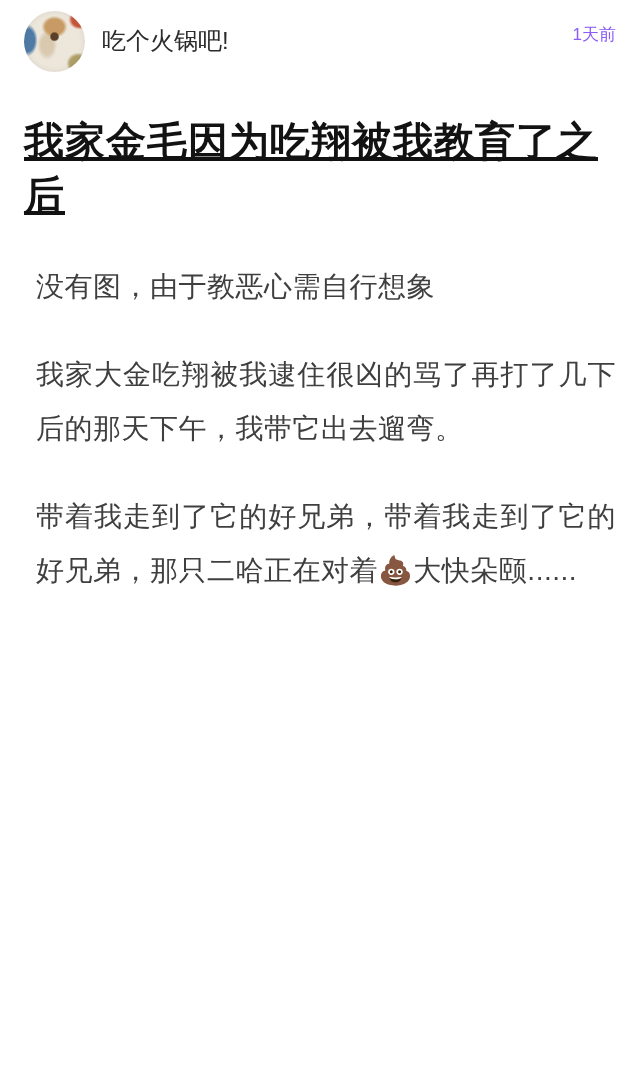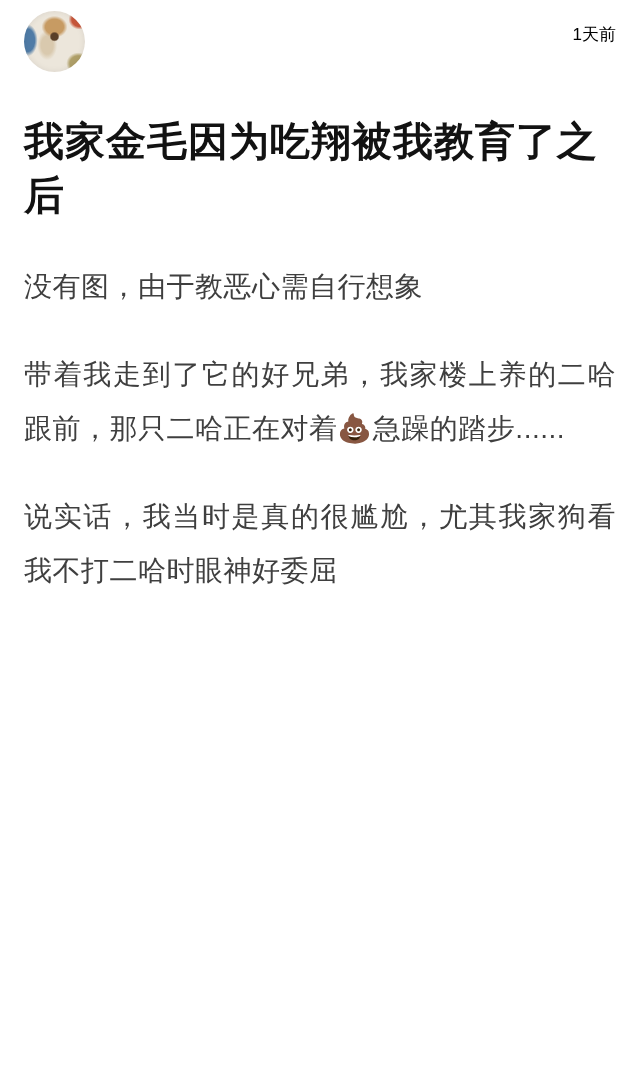--- a/index.html
+++ b/index.html
@@ -55,55 +55,57 @@
     font-size: 18px;
     line-height: 24px;
     color: #9b9b9b;
     font-weight: 400;
   }
   .timestamp {
     flex: none;
     align-self: flex-start;
     margin-top: 13px;
     font-size: 17px;
-    color: #000000;
+    color: #8b5cf6;
     font-weight: 400;
   }
 
   
   .title {
     margin: 42px 0 9px 0;
     font-size: 40px;
     line-height: 54px;
     font-weight: 700;
     color: #121212;
     letter-spacing: 1px;
+    text-decoration: underline;
   }
   .para {
-    margin: 34px 0 0 0;
+    margin: 34px 0 0 12px;
     font-size: 28px;
     line-height: 54px;
     color: #3f3f3f;
     font-weight: 400;
     text-align: justify;
     letter-spacing: 0.5px;
   }
   .para:first-of-type { margin-top: 38px; }
 </style>
 </head>
 <body>
 
 <div class="page">
 
   <header class="header">
     <div class="avatar"></div>
     <div class="user-info">
+      <div class="username">吃个火锅吧!</div>
     </div>
     <div class="timestamp">1天前</div>
   </header>
 
   <h1 class="title">我家金毛因为吃翔被我教育了之后</h1>
 
   <p class="para">没有图，由于教恶心需自行想象</p>
-  <p class="para">带着我走到了它的好兄弟，我家楼上养的二哈跟前，那只二哈正在对着💩急躁的踏步......</p>
-  <p class="para">说实话，我当时是真的很尴尬，尤其我家狗看我不打二哈时眼神好委屈</p>
+  <p class="para">我家大金吃翔被我逮住很凶的骂了再打了几下后的那天下午，我带它出去遛弯。</p>
+  <p class="para">带着我走到了它的好兄弟，带着我走到了它的好兄弟，那只二哈正在对着💩大快朵颐......</p>
 
 </div>
 
 </body></html>

